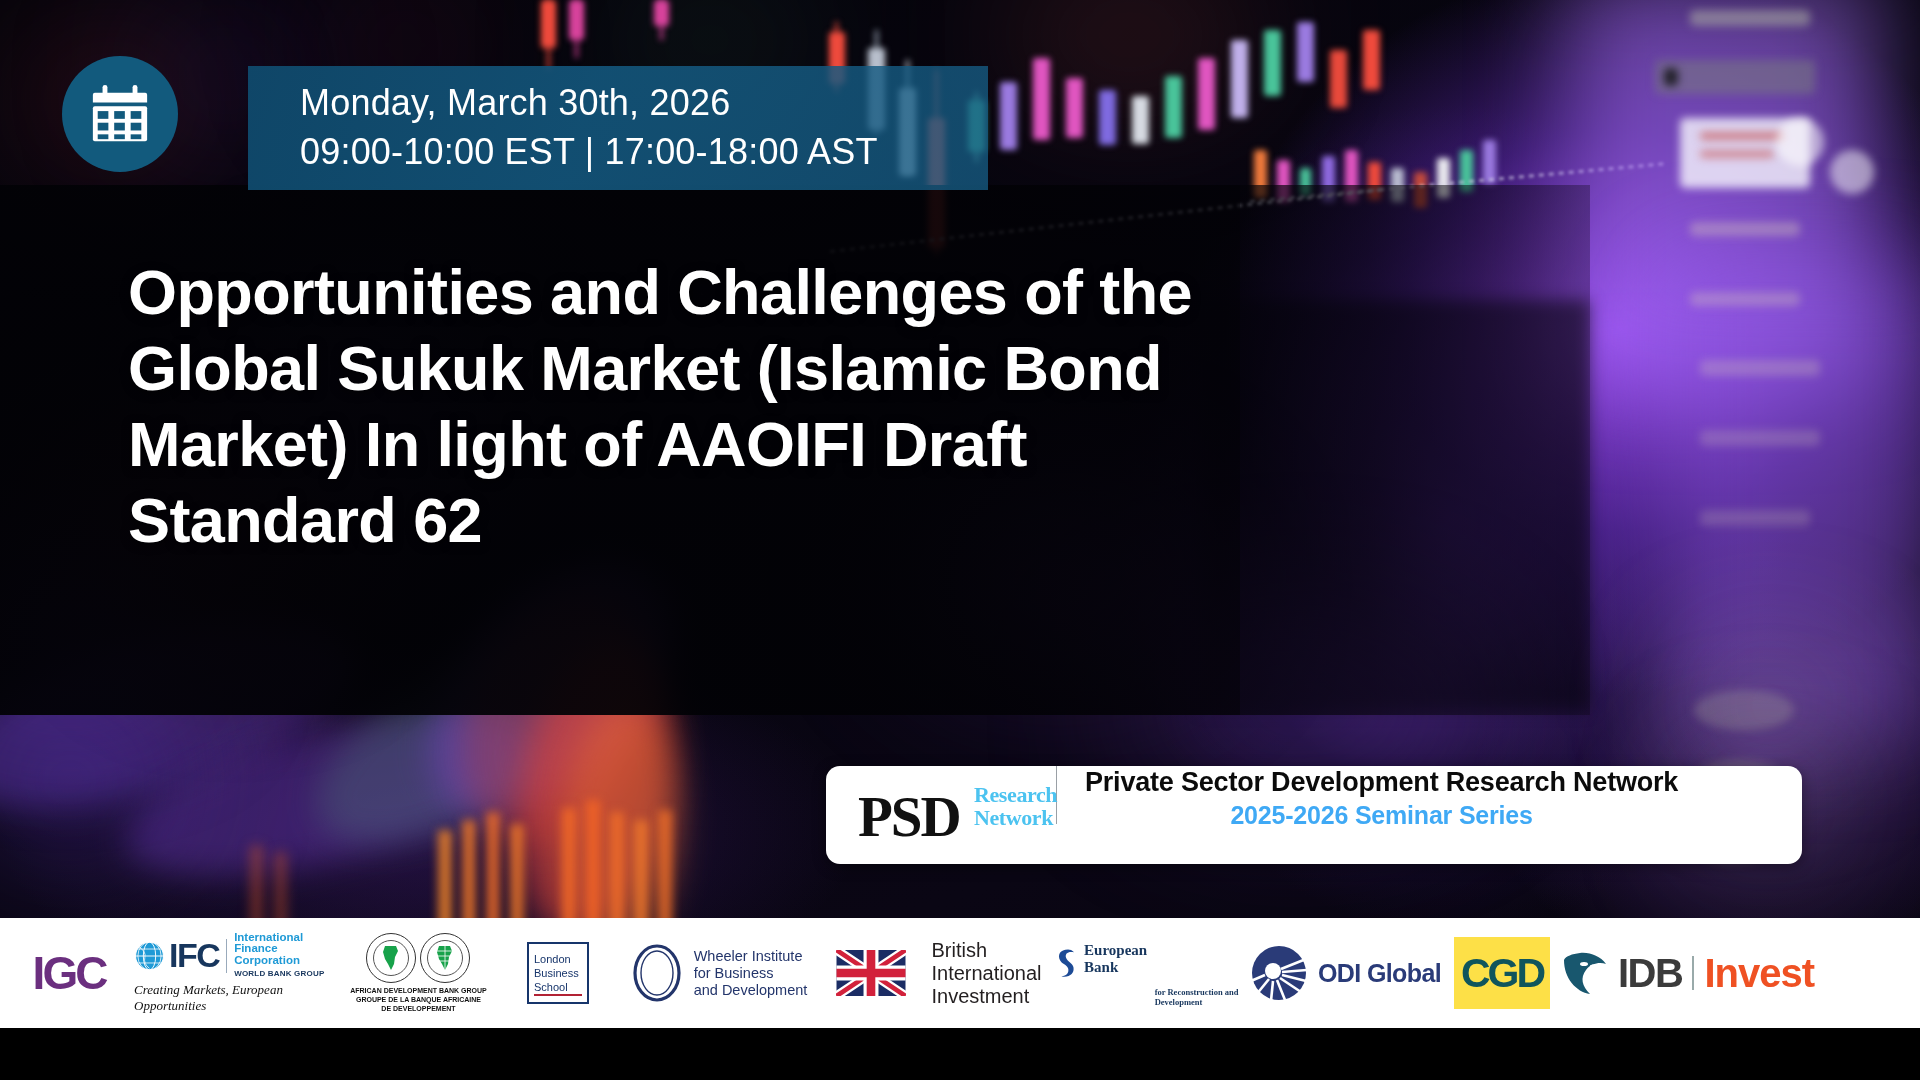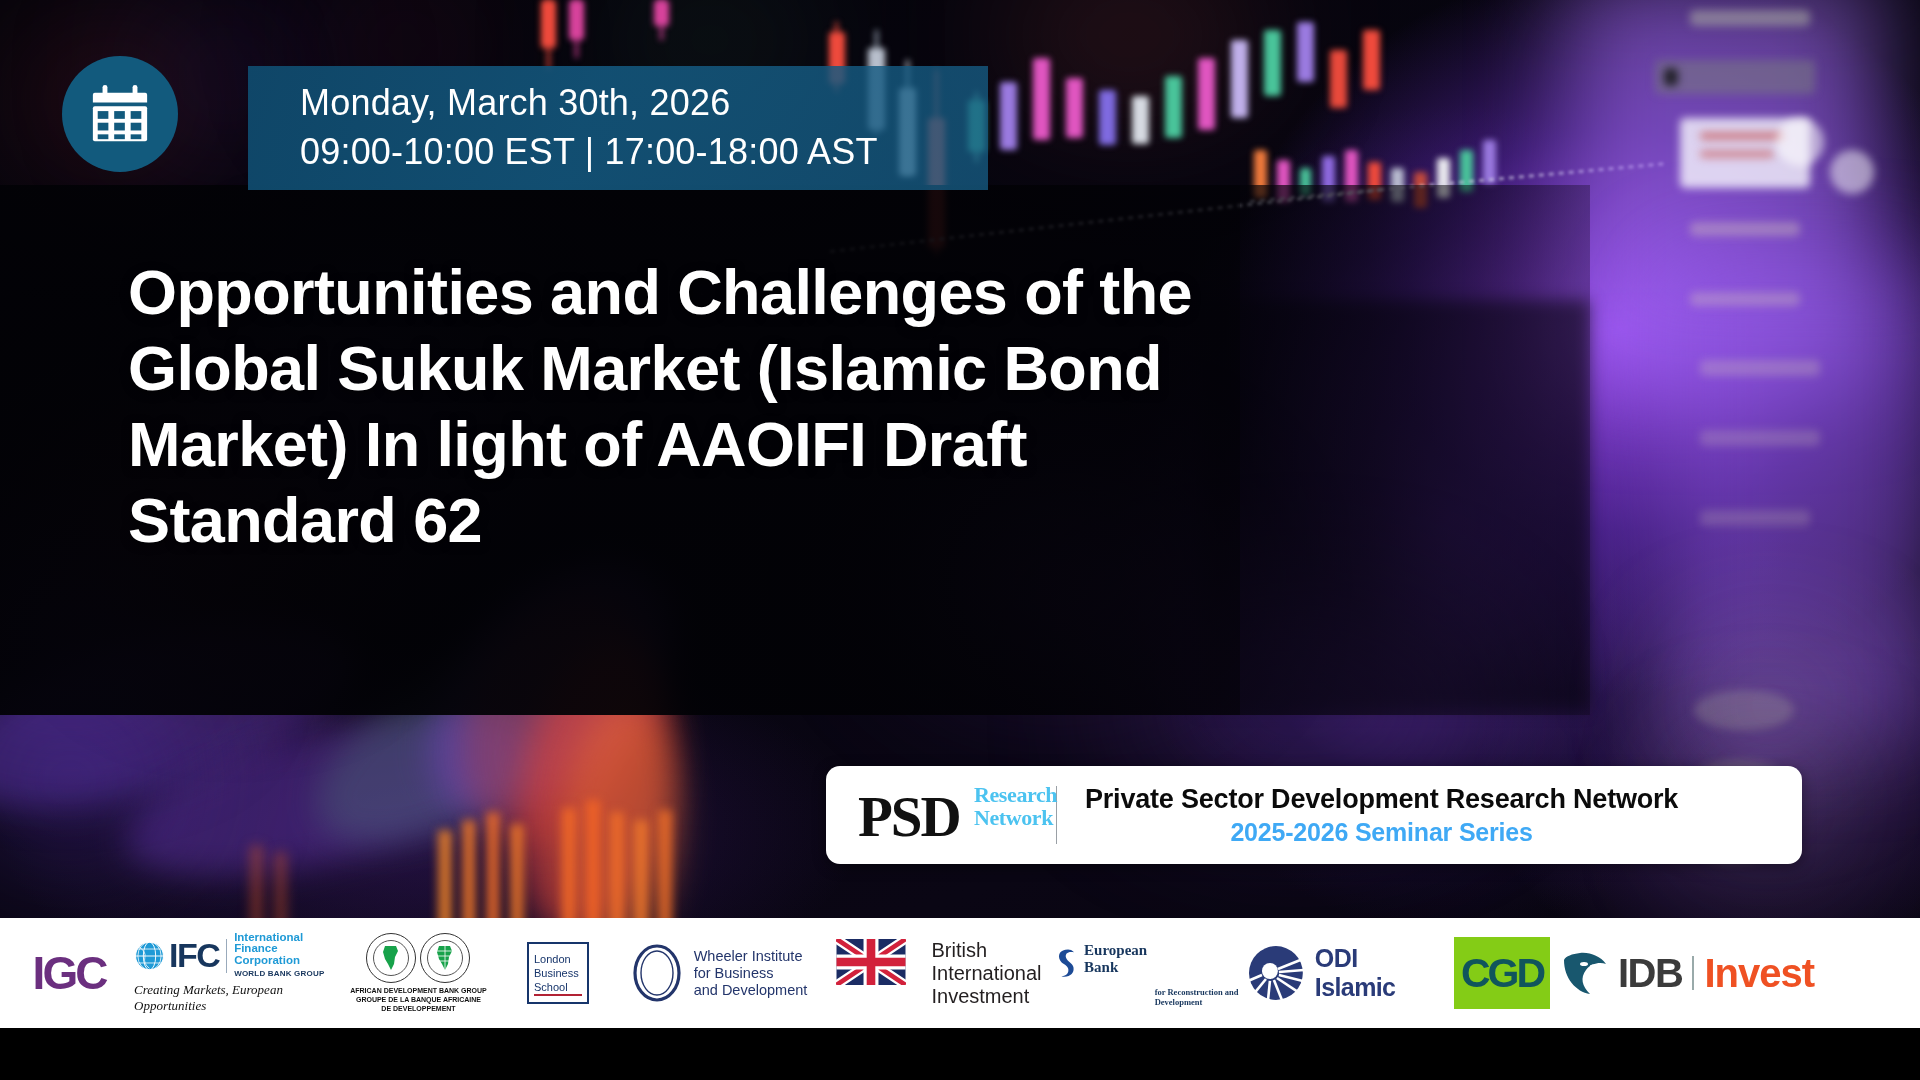--- a/index.html
+++ b/index.html
@@ -71,21 +71,21 @@
     font-size:63px;
     line-height:76px;
     letter-spacing:-0.6px;
     text-shadow:0 2px 10px rgba(0,0,0,.65);
   }
 
   
   #psd-card{
     position:absolute; left:826px; top:766px; width:976px; height:98px;
     background:#ffffff; border-radius:14px;
-    display:flex; align-items:center;
+    display:flex; 
     box-shadow:0 3px 14px rgba(0,0,0,.4);
   }
   #psd-logo{ position:relative; width:230px; height:100%; flex:none; }
   #psd-letters{
     position:absolute; left:32px; top:22px;
     font-family:"Liberation Serif", serif; font-weight:bold;
     font-size:57px; line-height:57px; color:#111; letter-spacing:-2px;
   }
   #psd-rn{
     position:absolute; left:148px; top:18px;
@@ -140,31 +140,31 @@
   .afdb-cap{ font-size:7px; font-weight:bold; color:#111; text-align:center; line-height:9px; margin-top:3px; }
 
   .lbs-box{ width:62px; height:62px; background:#fff; border:2px solid #17356b;
             display:flex; flex-direction:column; justify-content:center; padding-left:5px; position:relative; }
   .lbs-t{ font-size:11px; color:#17356b; line-height:14px; font-weight:400; }
   .lbs-rule{ position:absolute; left:5px; bottom:6px; width:48px; height:2px; background:#b22234; }
 
   .wheel-wrap{ display:flex; align-items:center; }
   .wheel-txt{ font-size:14.5px; color:#23356b; line-height:17px; margin-left:9px; font-weight:400; }
 
-  .bii-wrap{ display:flex; align-items:flex-start;gap:16px; }
+  .bii-wrap{ display:flex; align-items:center;gap:16px; }
   .bii-txt{ font-size:20px; color:#231f20; line-height:23px; margin-left:9px; font-weight:400; }
 
   .ebrd-wrap{ display:flex; flex-direction:row; align-items:flex-start; }
   .ebrd-t1{ font-family:"Liberation Serif", serif; font-weight:bold; font-size:15px; color:#17365d; margin-top:2px; }
   .ebrd-t2{ font-family:"Liberation Serif", serif; font-weight:bold; font-size:8.5px; color:#17365d;margin-top:47px; }
 
   .odi-wrap{ display:flex; align-items:center; }
   .odi-txt{ font-weight:bold; font-size:25px; color:#2a3b78; margin-left:11px; letter-spacing:-.6px; }
 
-  .cgd-box{ width:96px; height:72px; background:#84cc16;
+  .cgd-box{ width:96px; height:72px; background:#fde047;
             display:flex; align-items:center; justify-content:center; }
   .cgd-txt{ font-weight:bold; font-size:41px; color:#10555c; letter-spacing:-3px; }
 
   .idb-wrap{ display:flex; align-items:center; }
   .idb-abbr{ font-weight:bold; font-size:40px; color:#3b3b3b; letter-spacing:-1.5px; margin-left:6px; }
   .idb-bar{ width:2px; height:34px; background:#9aa; margin:0 10px; }
   .idb-inv{ font-weight:bold; font-size:40px; color:#ef5123; letter-spacing:-1px; }
 </style>
 </head>
 <body>
@@ -459,21 +459,21 @@
               <line x1="31" y1="27" x2="56" y2="25"></line>
               <line x1="31" y1="30" x2="55" y2="36"></line>
               <line x1="29" y1="33" x2="50" y2="47"></line>
               <line x1="26" y1="35" x2="34" y2="55"></line>
               <line x1="22" y1="36" x2="20" y2="56"></line>
               <line x1="18" y1="34" x2="5" y2="50"></line>
               <line x1="14" y1="30" x2="0" y2="36"></line>
             </g>
             <rect x="27" y="27" width="29" height="2.4" fill="#2a3b78" opacity="0"></rect>
           </svg>
-          <span class="odi-txt">ODI Islamic</span>
+          <span class="odi-txt">ODI Global</span>
         </div>
       </div>
 
       <div class="logo-cell" style="width:116px">
         <div class="cgd-box">
           <span class="cgd-txt">CGD</span>
         </div>
       </div>
 
       <div class="logo-cell" style="width:254px">

